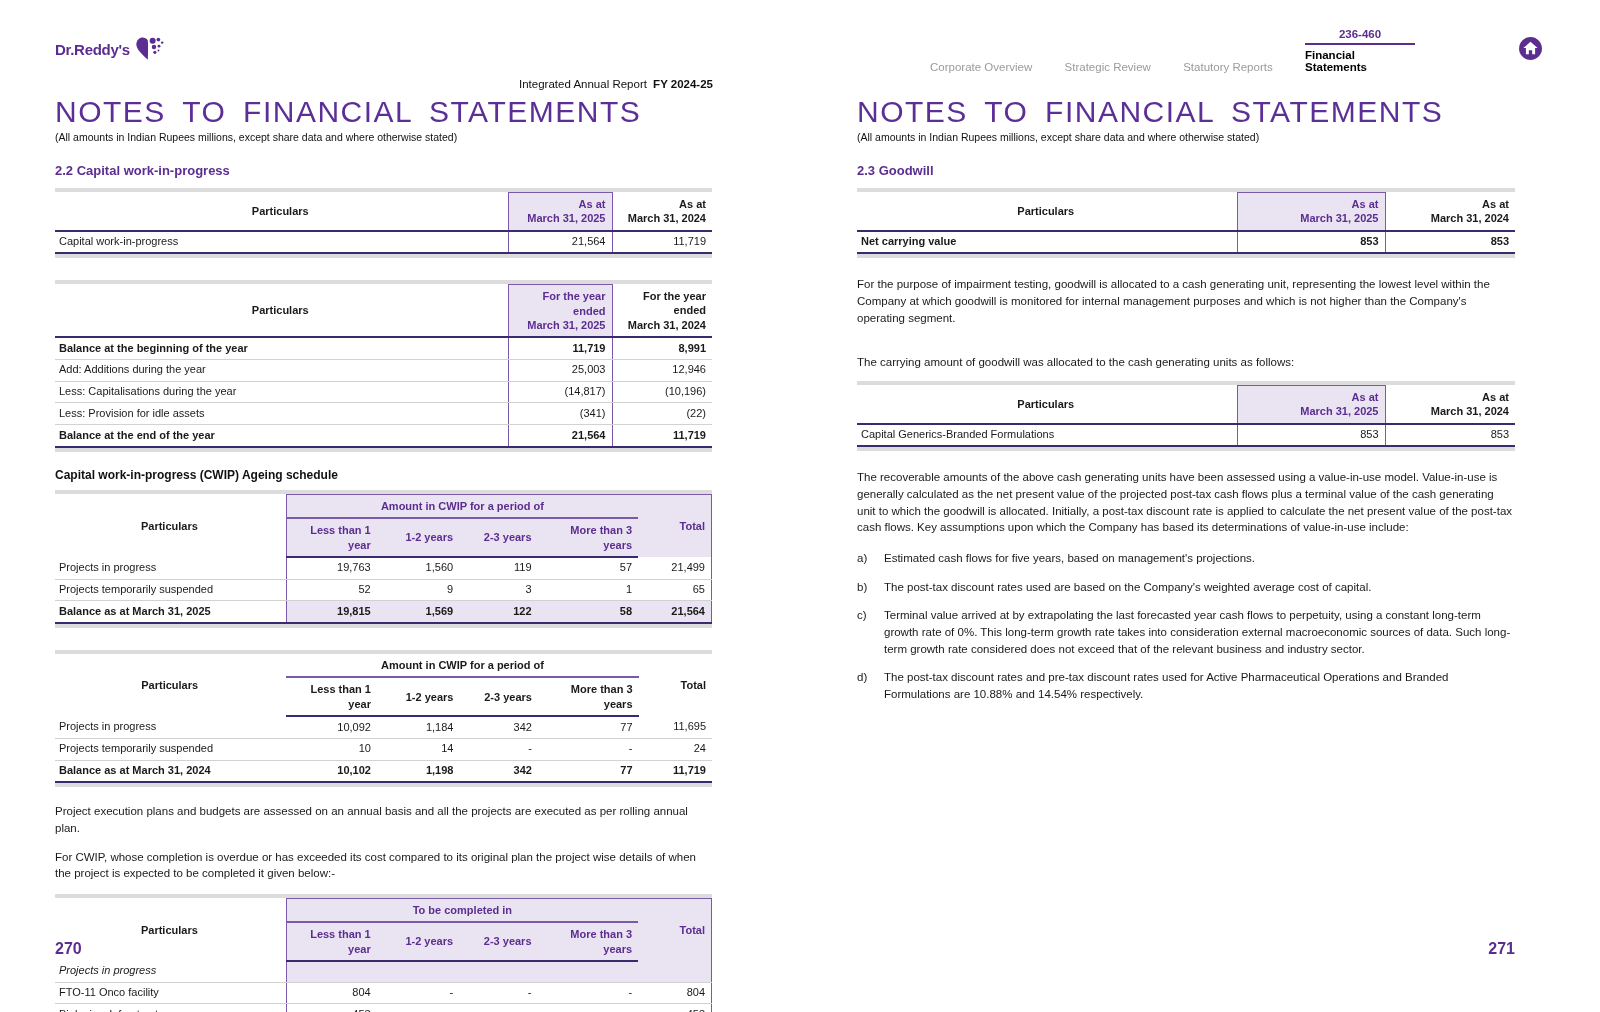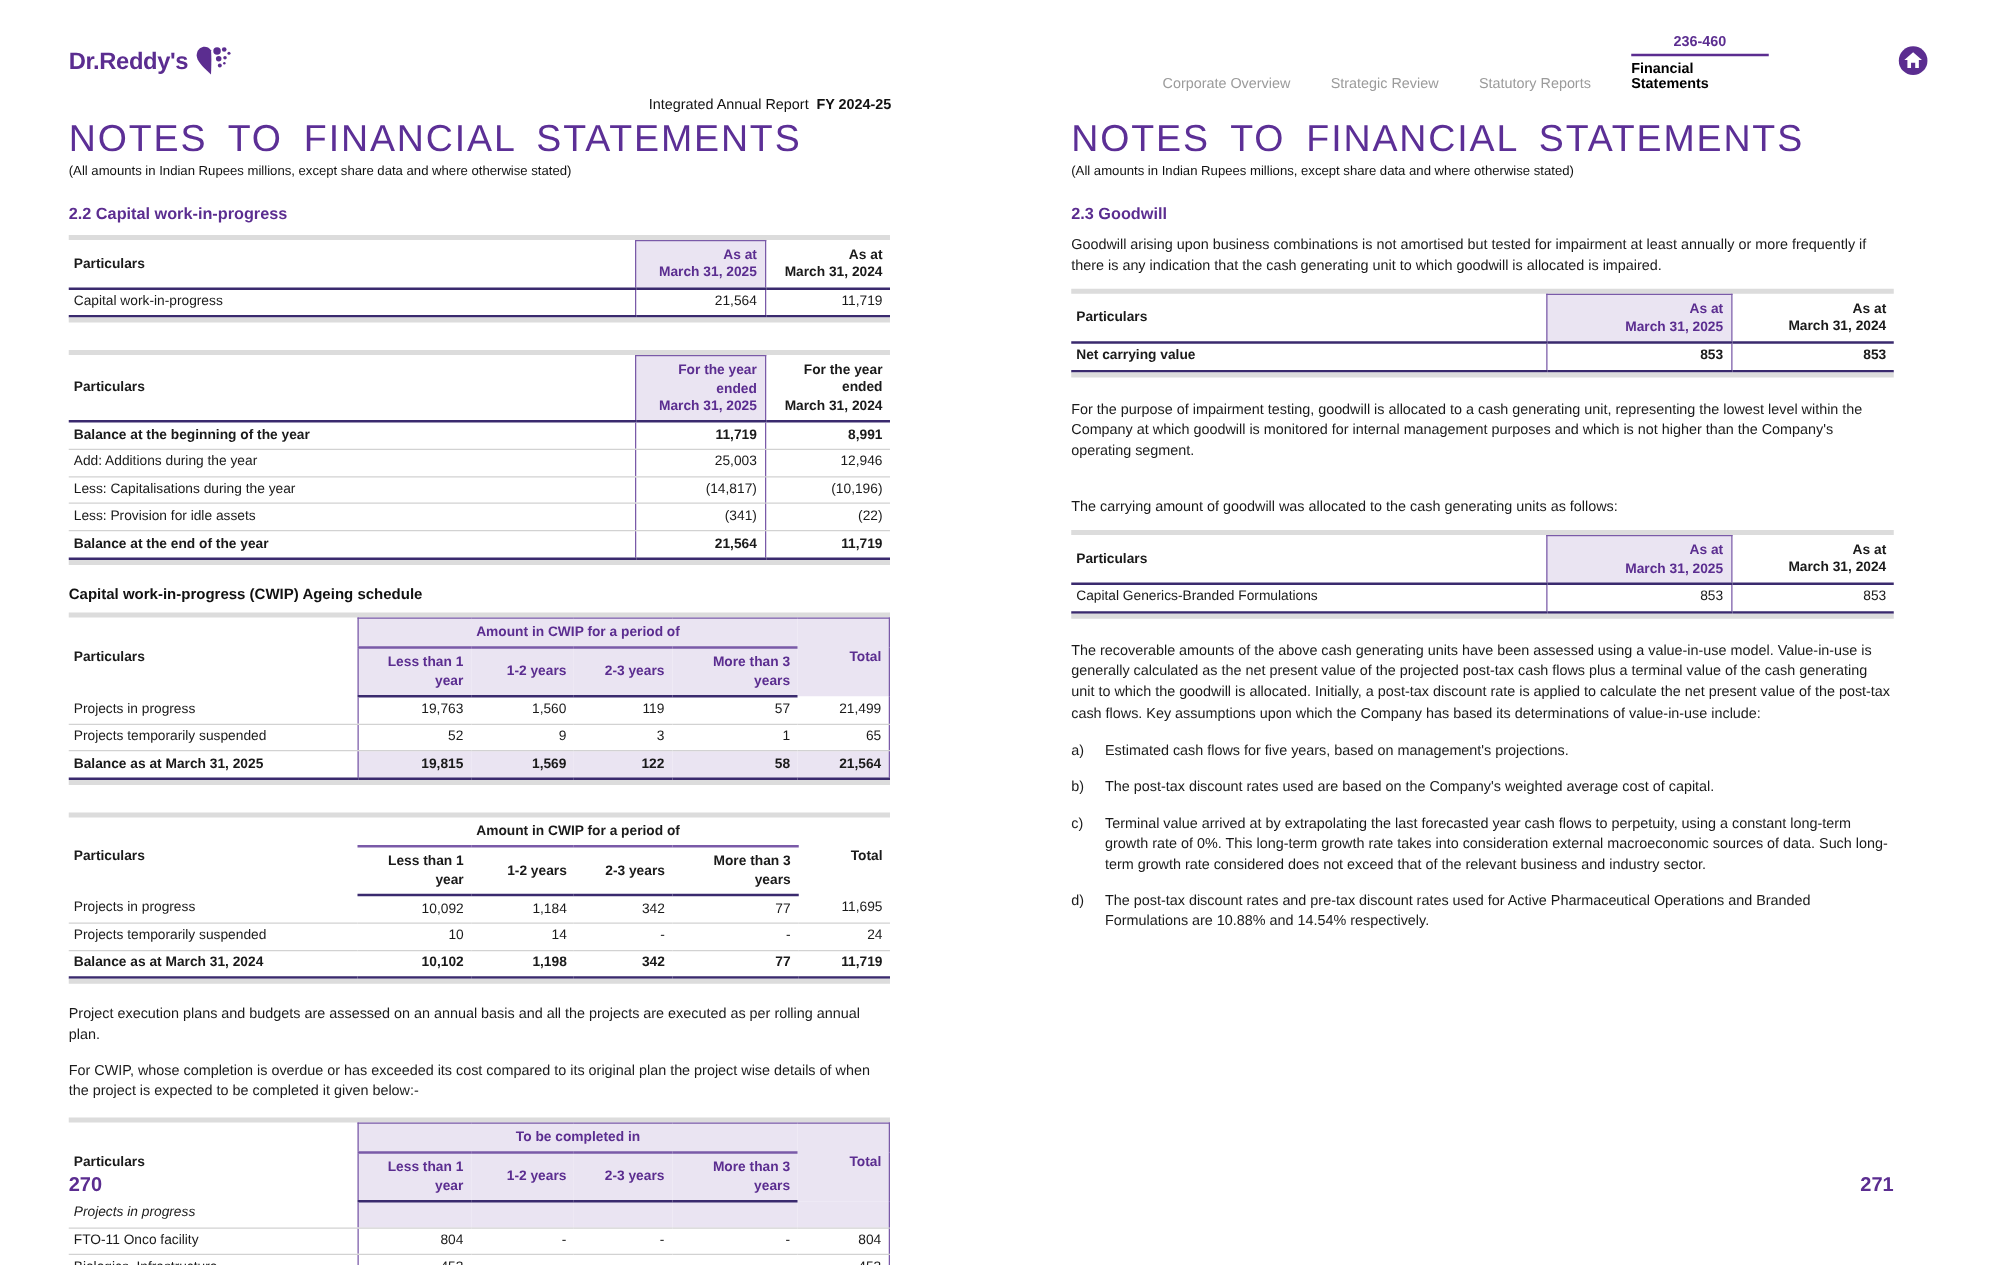--- a/index.html
+++ b/index.html
@@ -5,21 +5,21 @@
   :root{
     --purple:#5b2d90; --title-purple:#5c2f96; --hl-bg:#eae4f2; --hl-border:#7a5aa8;
     --rule-dark:#3a2a6e; --band-gray:#dcdcdc; --row-line:#d2d2d2; --nav-gray:#9b9b9b; --ink:#1a1a1a;
   }
   html,body{margin:0;padding:0;}
   body{font-family:"Liberation Sans",sans-serif;background:#fff;color:var(--ink);}
   .canvas{position:relative;width:1600px;height:1012px;background:#fff;overflow:hidden;}
 
   
   .logo{position:absolute;left:55px;top:36px;display:flex;align-items:center;gap:5px;}
-  .logo-text{color:var(--purple);font-weight:bold;font-size:19px;letter-spacing:-0.3px;}
+  .logo-text{color:var(--purple);font-weight:bold;font-size:15px;letter-spacing:-0.3px;}
   .report-title{position:absolute;left:400px;top:49px;width:313px;text-align:right;font-size:11.5px;color:#111;margin-top:29px;}
   .report-title b{margin-left:3px;}
   .nav{position:absolute;left:930px;top:28px;width:485px;display:flex;justify-content:space-between;align-items:flex-end;}
   .nav-item{font-size:11.5px;color:var(--nav-gray);padding-bottom:2px;cursor:pointer;}
   .nav-active{display:flex;flex-direction:column;align-items:center;width:110px;cursor:pointer;}
   .nav-pages{color:var(--purple);font-weight:bold;font-size:11.5px;}
   .nav-underline{width:100%;height:0;border-bottom:2px solid var(--purple);margin:3px 0 4px;}
   .nav-active-label{color:#000;font-weight:bold;font-size:11.5px;padding-bottom:2px;}
   .home-btn{position:absolute;left:1518px;top:36px;width:25px;height:25px;cursor:pointer;}
 
@@ -39,21 +39,21 @@
   .page-number.pn-left{left:55px;}
   .page-number.pn-right{left:857px;width:658px;text-align:right;}
 
   
   .twrap{margin-top:14px;}
   .twrap.mt-lg{margin-top:22px;}
   .twrap::before,.twrap::after{content:"";display:block;height:4px;background:var(--band-gray);}
   table.ftable{width:100%;border-collapse:collapse;font-size:11px;color:var(--ink);}
   .ftable th{font-weight:bold;padding:4px 6px;line-height:1.3;}
   .ftable td{padding:3.5px 6px;line-height:1.25;}
-  .p-head{text-align:left;vertical-align:middle;padding-left:4px !important;}
+  .p-head{text-align:center;vertical-align:middle;padding-left:4px !important;}
   .v-head{text-align:right;vertical-align:middle;}
   .group-head{text-align:center;border-bottom:2px solid var(--hl-border);}
   .total-head{text-align:right;vertical-align:middle;}
   tr.h2 th{border-bottom:2px solid var(--rule-dark);}
   .ftable tbody td{border-bottom:1px solid var(--row-line);}
   .cell-label{text-align:left;padding-left:4px !important;}
   .cell-val{text-align:right;}
   tr.bold td{font-weight:bold;}
   tr.row-sub td{font-style:italic;}
   tr.row-total td{border-top:1.5px solid var(--hl-border);border-bottom:2px solid var(--rule-dark);font-weight:bold;}
@@ -346,21 +346,20 @@
         </table>
     </div>
 
   </div>
 
   <div class="page page-right">
     <h1 class="doc-title">NOTES TO FINANCIAL STATEMENTS</h1>
     <p class="subtitle">(All amounts in Indian Rupees millions, except share data and where otherwise stated)</p>
     <h2 class="section-heading">2.3 Goodwill</h2>
 
-    <p class="para" style="margin-top:0;">Goodwill arising upon business combinations is not amortised but tested for impairment at least annually or more frequently if there is any indication that the cash generating unit to which goodwill is allocated is impaired.</p>
 
     <div class="twrap" style="margin-top:10px;">
       <table class="ftable wide">
           <colgroup>
             <col class="c-label">
             <col class="c-val1">
             <col class="c-val2">
           </colgroup>
           <thead>
             <tr class="h2">

